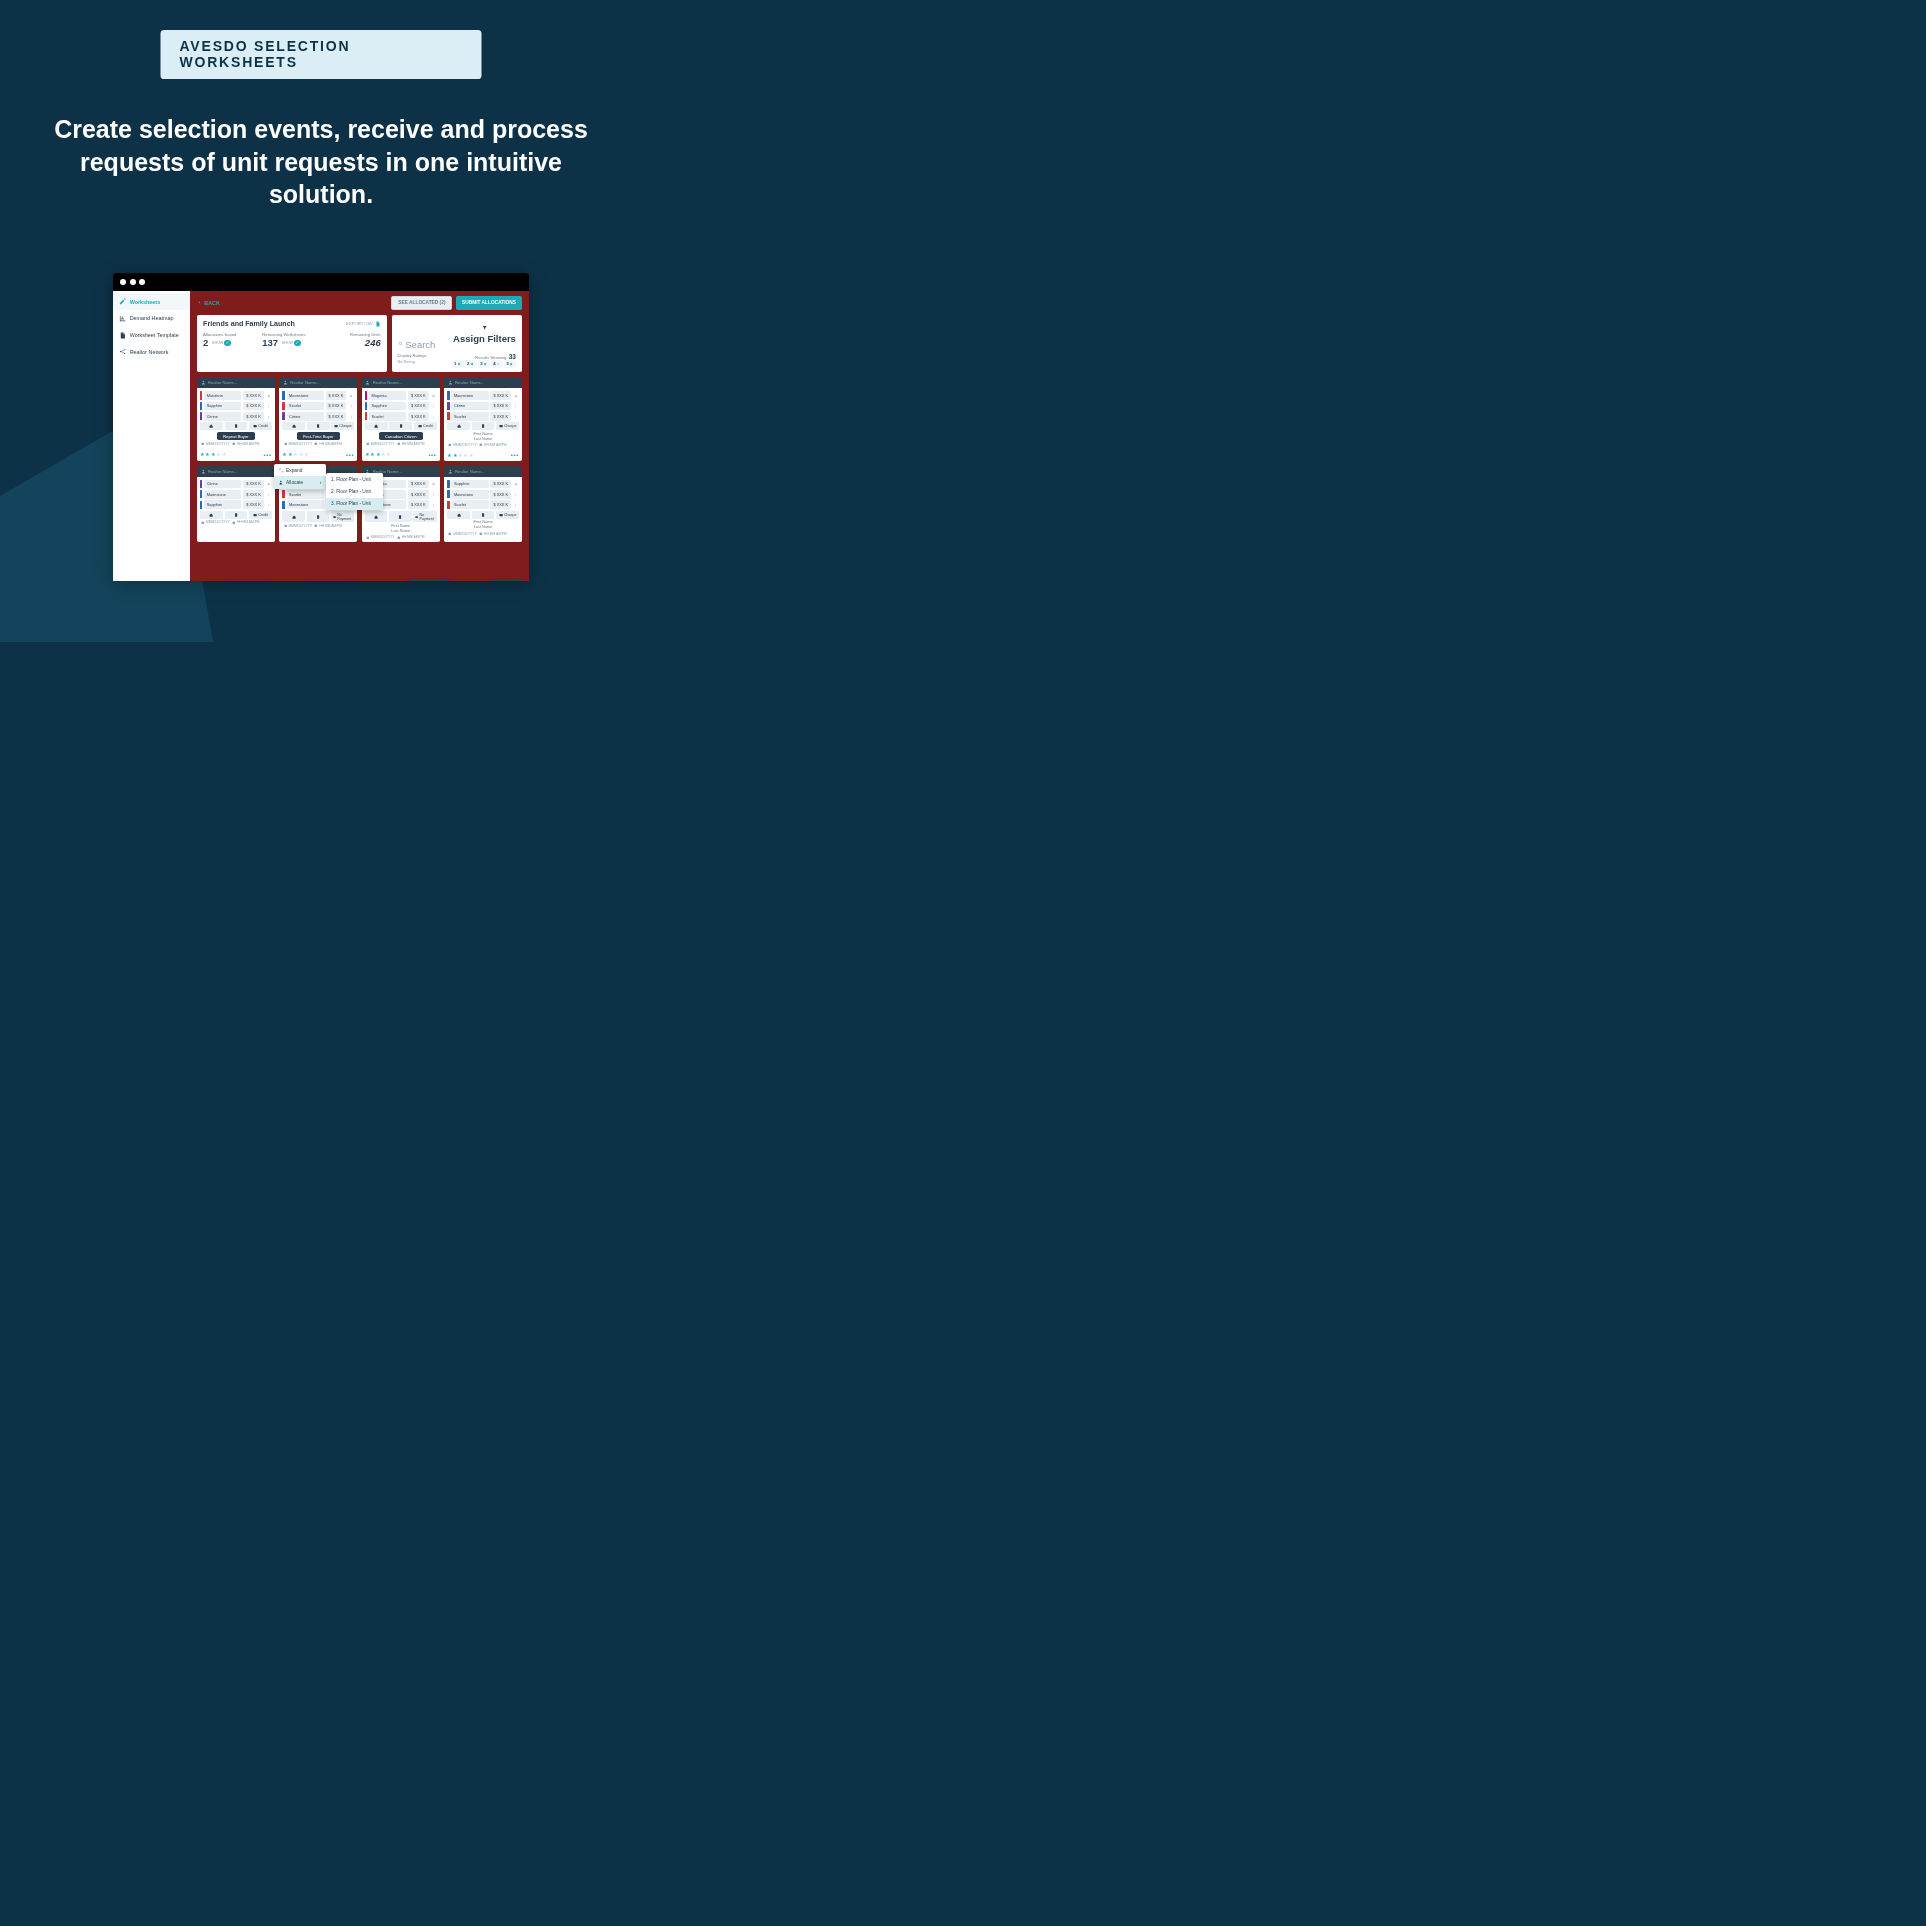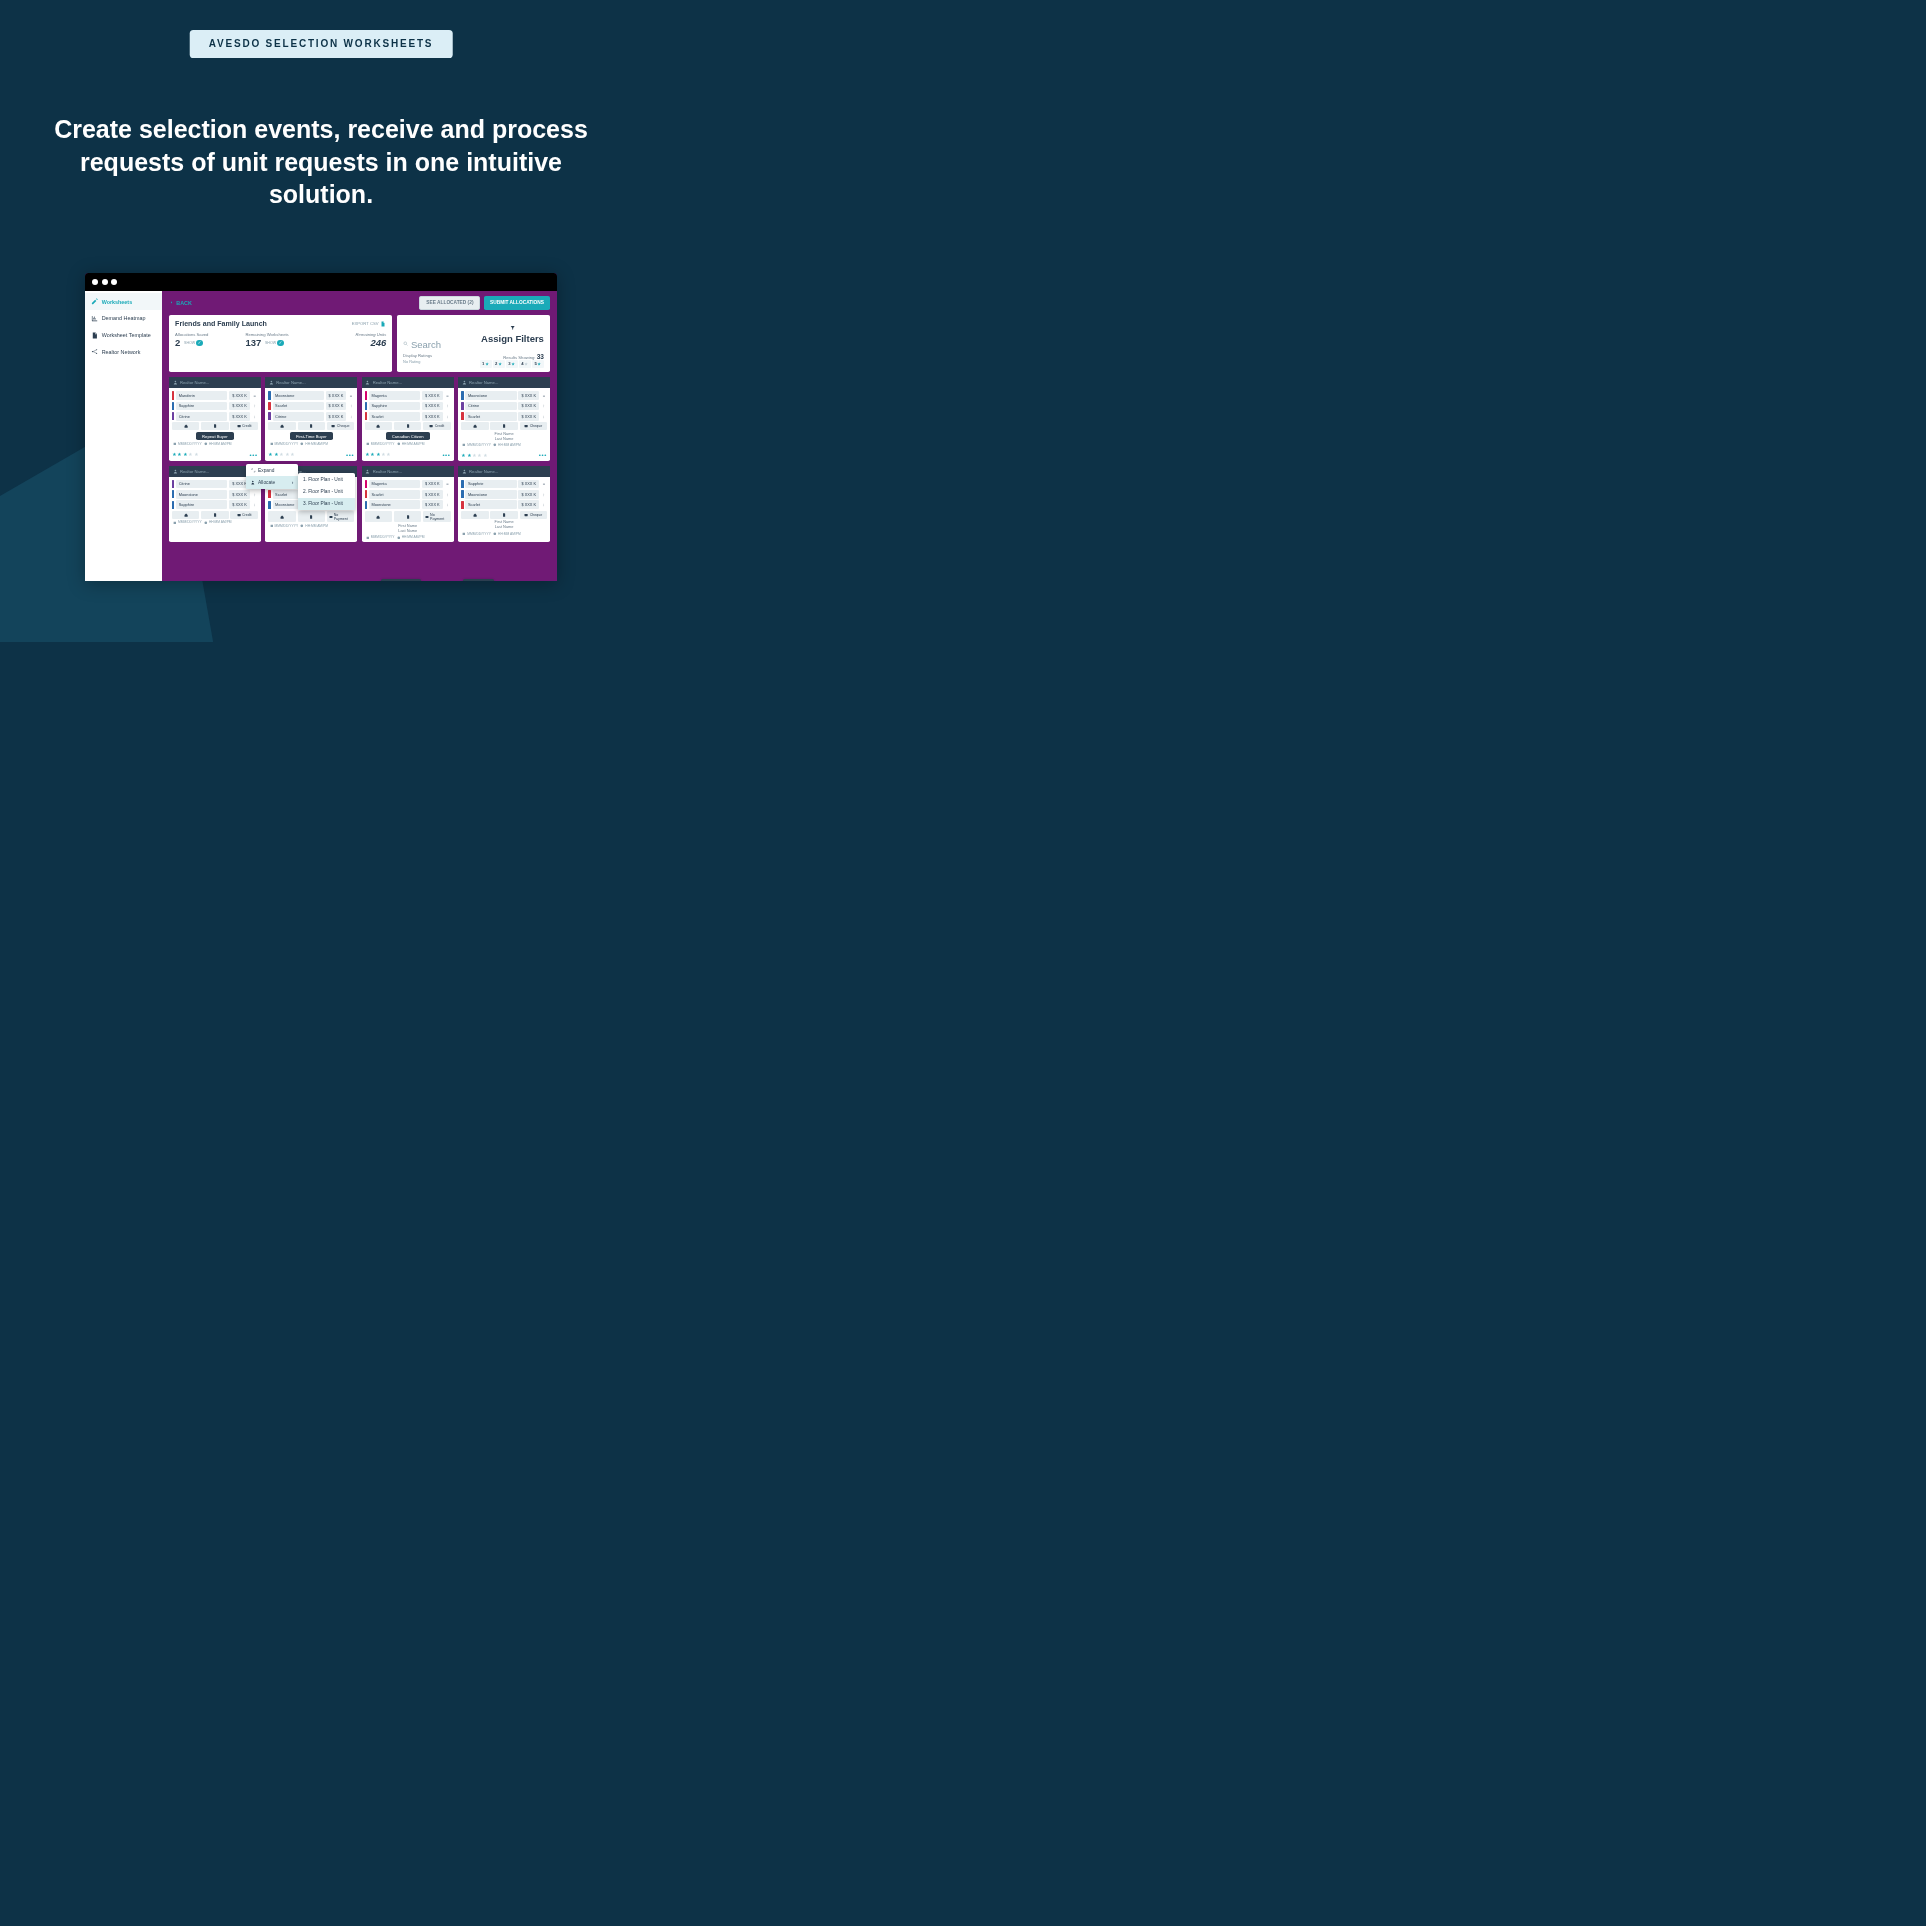--- a/index.html
+++ b/index.html
@@ -1,23 +1,23 @@
 <!DOCTYPE html>
 <html style="font-size:9.5px"><head>
 <meta charset="utf-8">
 <style>
 * { box-sizing: border-box; margin: 0; padding: 0; }
 body { font-family: -apple-system, BlinkMacSystemFont, "Segoe UI", Arial, sans-serif; background: #0d3247; width: 642px; height: 642px; position: relative; overflow: hidden; }
 
 .bg-accent { position: absolute; bottom: -59px; left: -30px; width: 238px; height: 238px; background: #1a5570; transform: rotate(-30deg) skew(-20deg); opacity: 0.5; z-index: 0; }
 
-.badge { position: absolute; top: 30px; left: 50%; transform: translateX(-50%); background: #dbeef6; padding: 8.3px 19px; border-radius: 3.6px; letter-spacing: 1.8px; font-weight: 800; font-size: 10px; color: #0d3247; }
+.badge { position: absolute; top: 30px; left: 50%; transform: translateX(-50%); background: #dbeef6; padding: 8.3px 19px; border-radius: 3.6px; letter-spacing: 1.8px; font-weight: 800; font-size: 14px; color: #0d3247; }
 .headline { position: absolute; top: 113px; left: 50%; transform: translateX(-50%); width: 85%; text-align: center; color: #fff; font-size: 25px; font-weight: 800; line-height: 1.3; }
 
-.browser { position: absolute; top: 273px; left: 50%; transform: translateX(-50%); width: 472px; background: #701a75; border-radius: 3.6px 3.6px 0 0; overflow: hidden; z-index: 1; box-shadow: 0 2.4px 18px rgba(0,0,0,0.3); }
+.browser { position: absolute; top: 273px; left: 50%; transform: translateX(-50%); width: 416px; background: #7f1d1d; border-radius: 3.6px 3.6px 0 0; overflow: hidden; z-index: 1; box-shadow: 0 2.4px 18px rgba(0,0,0,0.3); }
 .titlebar { background: #000; height: 18px; display: flex; align-items: center; padding-left: 7.1px; gap: 3.6px; }
 .dot { width: 6px; height: 6px; border-radius: 50%; background: #fff; }
 .app { display: flex; height: 290px; }
 .sidebar { width: 77px; background: #fff; padding-top: 2.4px; font-size: 5.4px; }
 .sb-item { display: flex; align-items: center; gap: 3.6px; padding: 4.8px 6px; color: #2c3e50; cursor: pointer; }
 .sb-item.active { background: #f2f7f9; color: #1aaab8; font-weight: 600; }
 .sb-icon { width: 7.1px; height: 7.1px; fill: currentColor; }
 .main { flex: 1; padding: 4.8px 7.1px 0 7.1px; overflow: hidden; }
 .toprow { display: flex; justify-content: space-between; align-items: center; margin-bottom: 4.8px; }
 .back { color: #1aaab8; font-weight: 700; font-size: 5.4px; display: flex; align-items: center; gap: 2.4px; }

